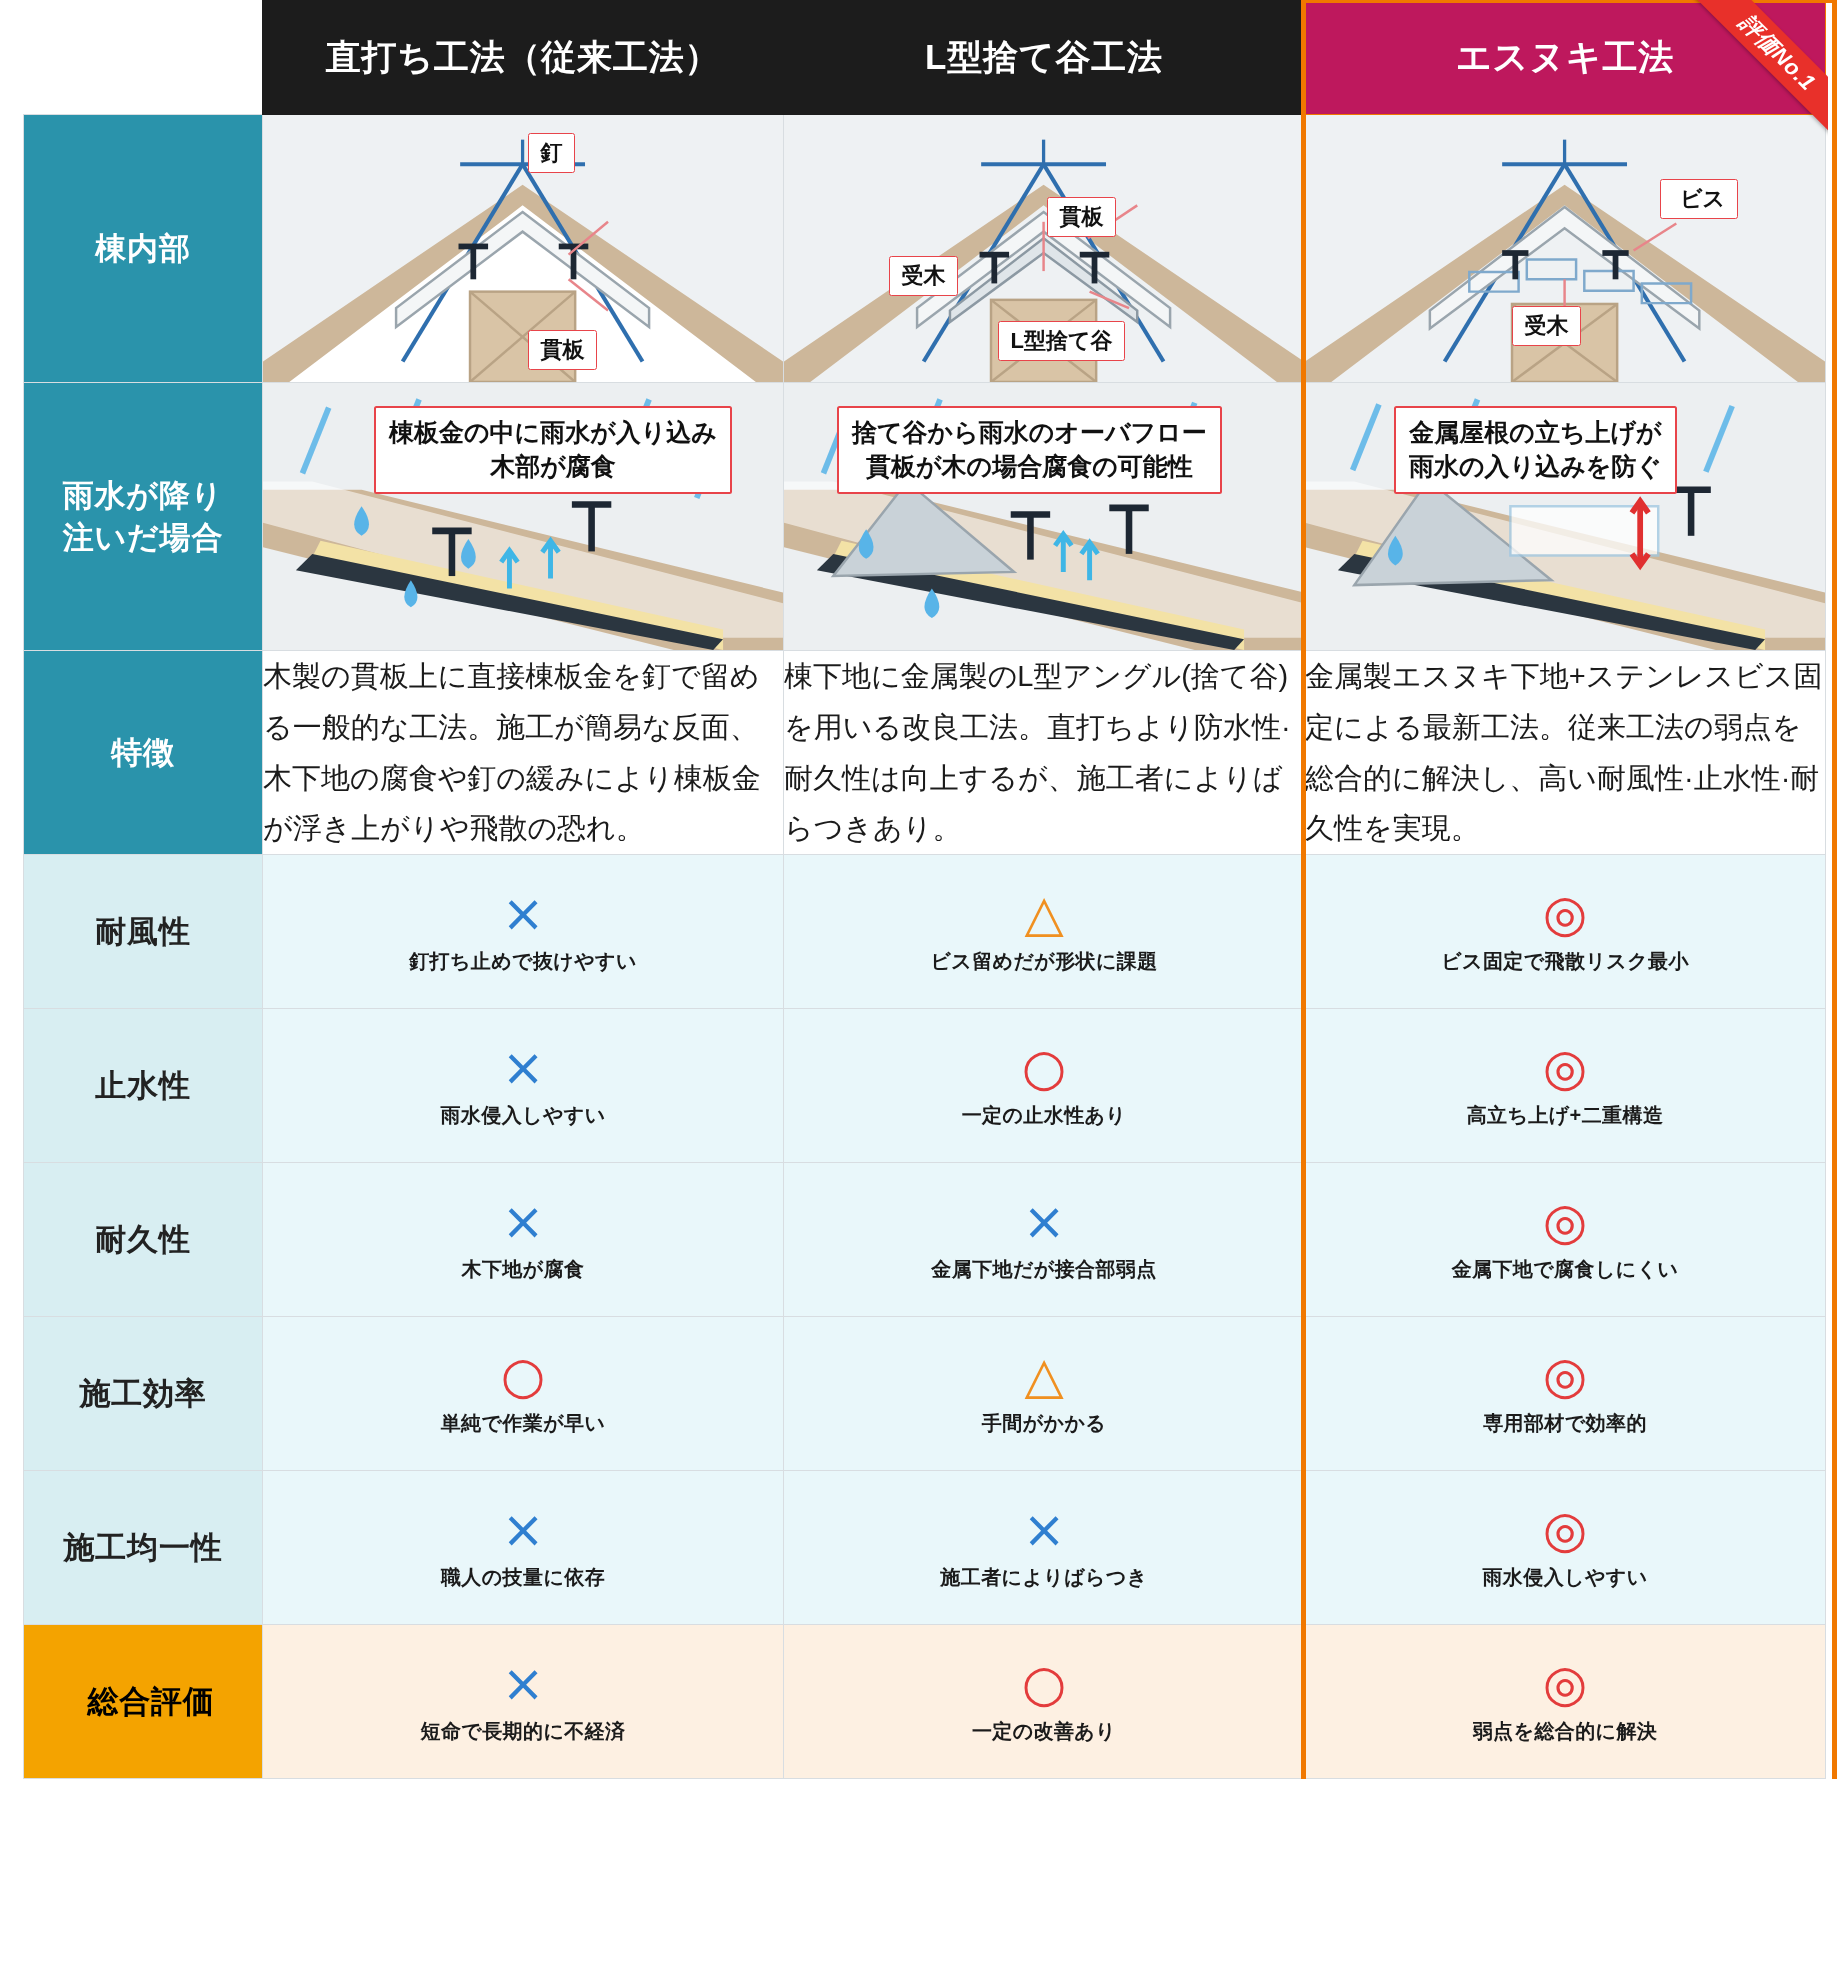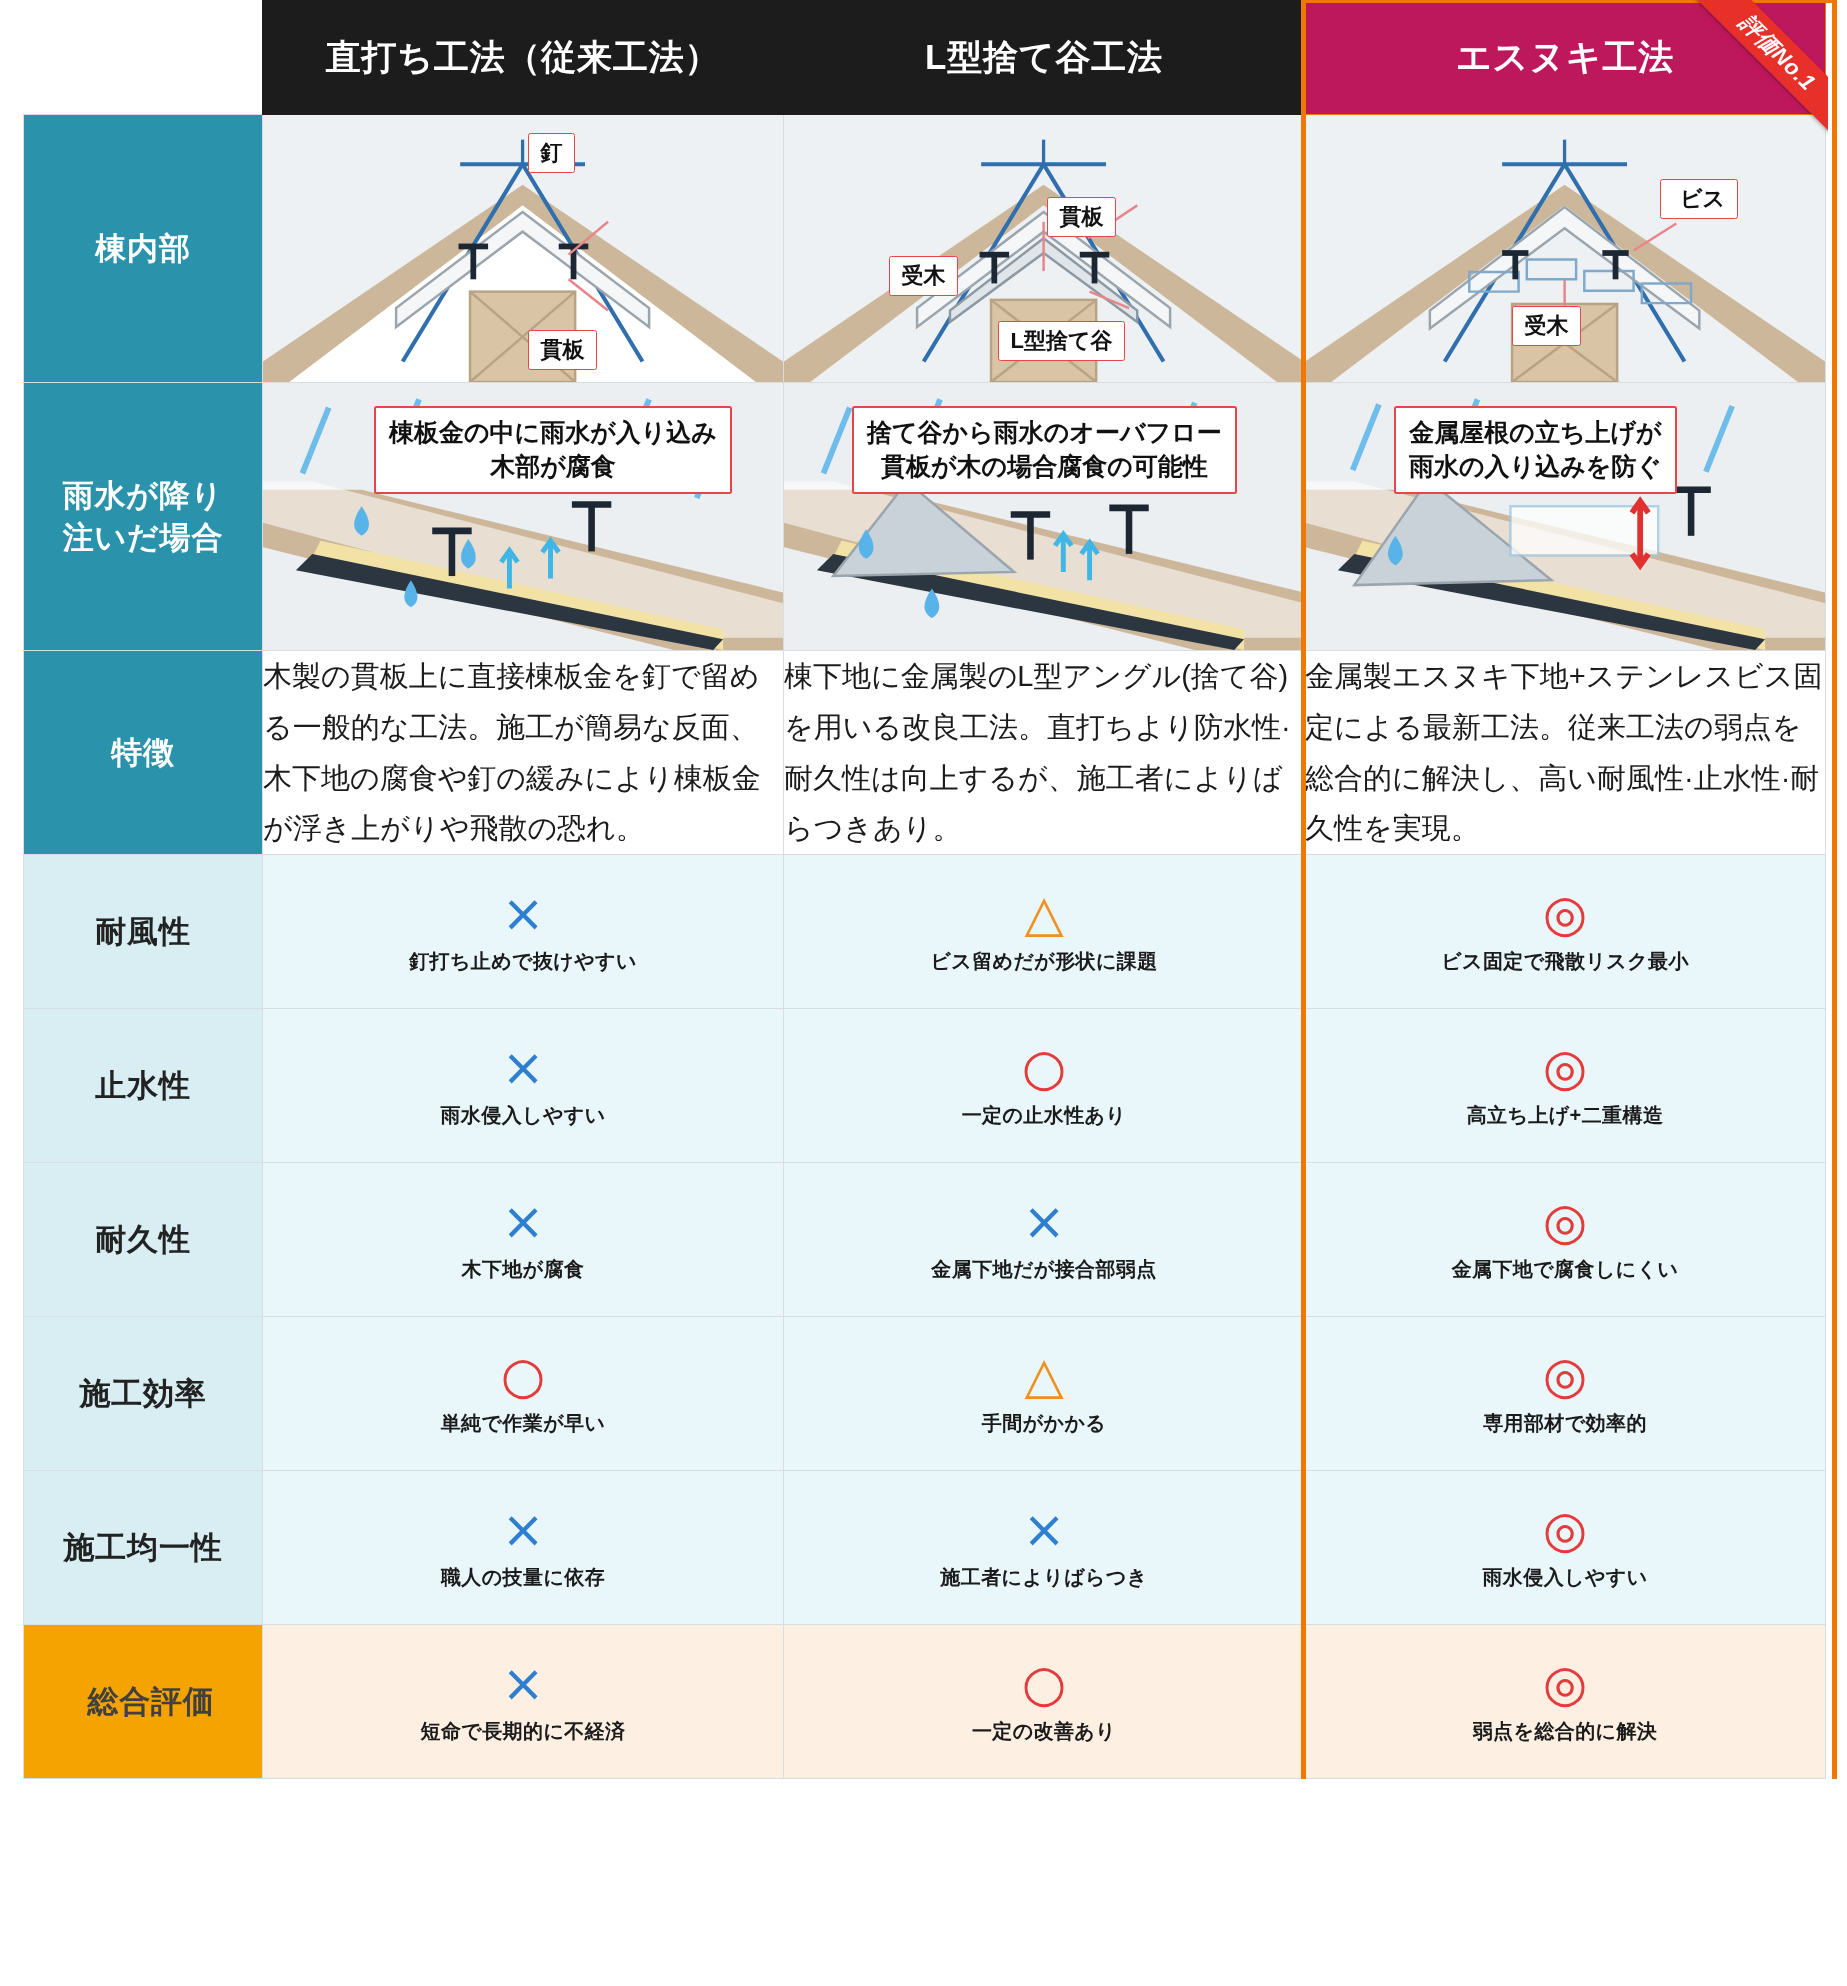--- a/index.html
+++ b/index.html
@@ -48,21 +48,21 @@
   .rl{
     text-align:center;
     color:#ffffff;
     font-size:31px;
     font-weight:bold;
     line-height:1.35;
     letter-spacing:0.8px;
   }
   .rl.teal{background:#2a93ab;}
   .rl.lt{background:#d8eef2;color:#222;font-weight:bold;}
-  .rl.orange{background:#f4a300;color:#404040;padding-left:16px;}
+  .rl.orange{background:#f4a300;color:#000000;padding-left:16px;}
 
   
   .imgcell{
     background:#eef1f3;
     height:267px;
     position:relative;
     overflow:hidden;
     padding:0;
   }
   .imgcell.rain{height:267px;background:#eceff1;}
@@ -350,21 +350,21 @@
             <line x1="300" y1="160" x2="300" y2="215"></line>
                 <line x1="276" y1="160" x2="324" y2="160"></line>
             <line x1="420" y1="152" x2="420" y2="208"></line>
                 <line x1="396" y1="152" x2="444" y2="152"></line>
           </g>
           <g stroke="#3fb6e6" stroke-width="6" fill="none">
             <path d="M340 230 v-45 M330 198 l10-14 10 14"></path>
             <path d="M372 240 v-45 M362 208 l10-14 10 14"></path>
           </g>
         </svg>
-        <span class="callout" style="left:68px;top:23px;">捨て谷から雨水のオーバフロー<br>貫板が木の場合腐食の可能性</span>
+        <span class="callout" style="left:53px;top:23px;">捨て谷から雨水のオーバフロー<br>貫板が木の場合腐食の可能性</span>
       </td>
 
       <td class="imgcell rain bestcol">
         <svg viewBox="0 0 633 325" preserveAspectRatio="none">
           <rect width="633" height="325" fill="#eceff1"></rect>
           <polygon points="0,200 500,325 633,325 633,255 120,130 0,130" fill="#cdb79a"></polygon>
           <polygon points="0,170 520,310 633,310 633,268 60,120 0,120" fill="#ffffff" opacity=".55"></polygon>
           <polygon points="60,212 560,325 560,300 70,192" fill="#f3e2a6"></polygon>
           <polygon points="40,228 548,325 560,312 60,208" fill="#2b3640"></polygon>
           <polygon points="150,118 300,240 60,246" fill="#c9d2d8" stroke="#9aa5ad" stroke-width="3"></polygon>

